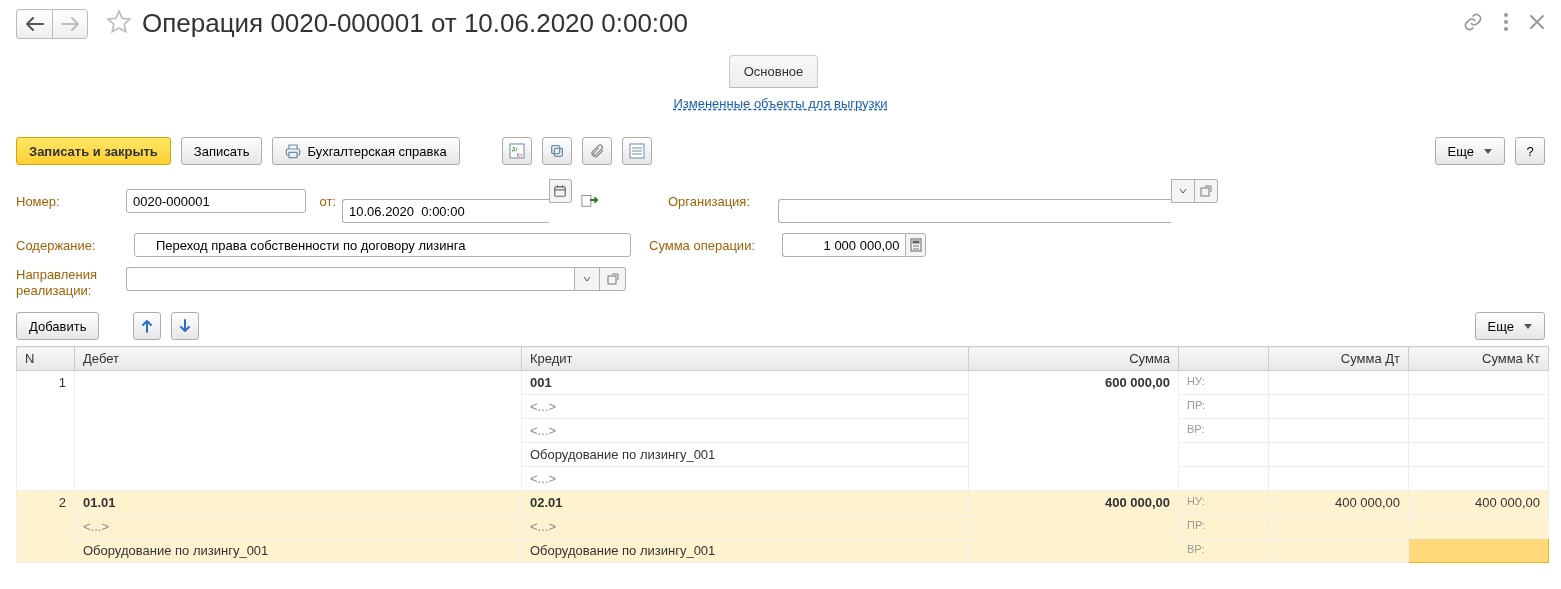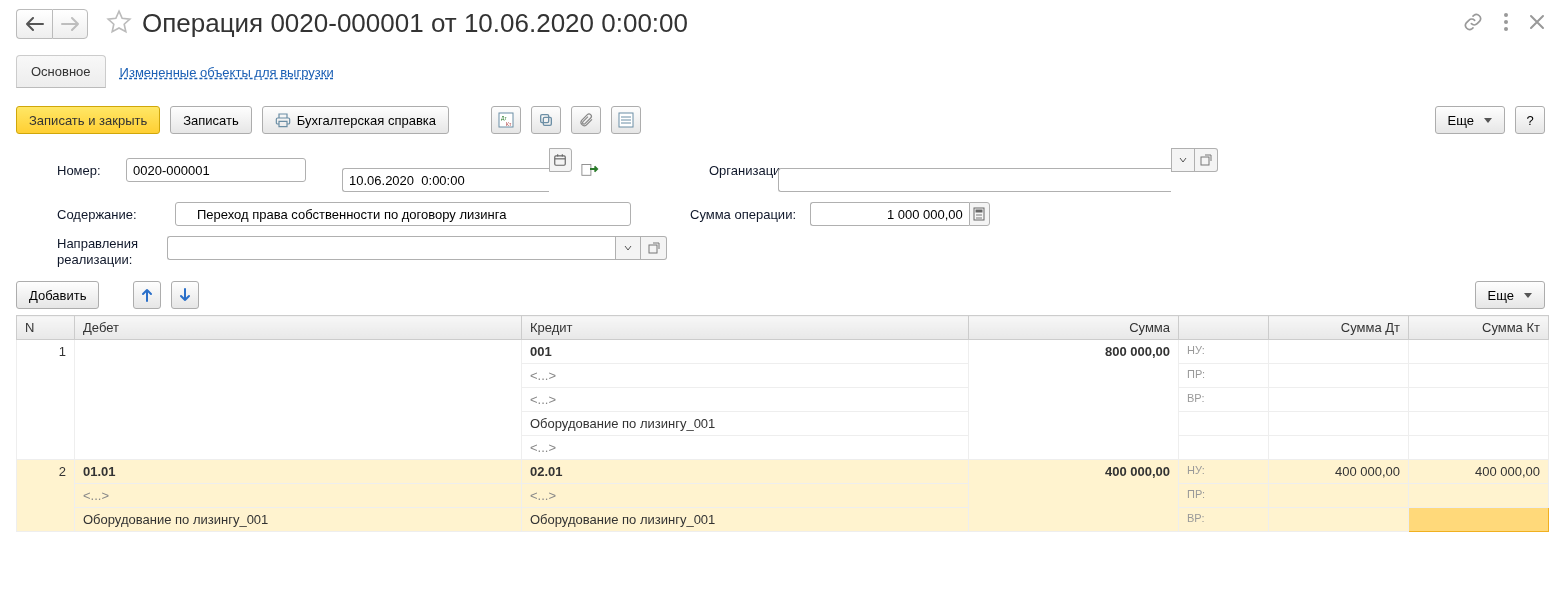--- a/index.html
+++ b/index.html
@@ -12,48 +12,48 @@
   .nav-btn.left { border-top-left-radius: 4px; border-bottom-left-radius: 4px; border-right: none; }
   .nav-btn.right { border-top-right-radius: 4px; border-bottom-right-radius: 4px; }
   .nav-btn.right svg { opacity: 0.35; }
   .star-icon { margin: 0 10px 0 6px; cursor: pointer; }
   .title { font-size: 26px; color: #333; }
   .header-spacer { flex: 1; }
   .header-icons { display: flex; gap: 20px; align-items: center; }
   .header-icons .ic { cursor: pointer; color: #999; }
 
   
-  .tabs { display: flex; align-items: flex-end; border-bottom: 0; margin-bottom: 18px; }
+  .tabs { display: flex; align-items: center; border-bottom: 0; margin-bottom: 18px; flex-direction: column; }
   .tab { padding: 8px 14px; border: 1px solid #ccc; border-bottom: 1px solid #bbb; background: linear-gradient(#f8f8f8,#ededed); border-radius: 4px 4px 0 0; cursor: pointer; margin-right: 14px; }
   .tab-link { color: #1a5fb4; text-decoration: underline dashed; cursor: pointer; padding: 8px 0; }
 
   
   .toolbar { display: flex; align-items: center; gap: 10px; margin-bottom: 14px; }
   .btn { height: 28px; padding: 0 12px; border: 1px solid #adadad; background: linear-gradient(#fefefe,#e6e6e6); border-radius: 3px; cursor: pointer; display: inline-flex; align-items: center; gap: 6px; font-size: 13px; }
-  .btn-primary { background: linear-gradient(#ffe766,#ffcf33); border: 1px solid #d0a70a; font-weight: normal; color: #333;}
+  .btn-primary { background: linear-gradient(#ffe766,#ffcf33); border: 1px solid #d0a70a; font-weight: bold; color: #333;}
   .btn-icon-only { width: 30px; padding: 0; justify-content: center; }
   .dropdown-caret::after { content: ""; display:inline-block; width:0;height:0;border-left:4px solid transparent;border-right:4px solid transparent;border-top:5px solid #555; margin-left:4px;}
   .toolbar-spacer { flex: 1; }
 
   
   .form-grid { display: grid; grid-template-columns: 110px 180px 36px 230px 36px 60px 110px 440px; row-gap: 10px; align-items: center; margin-bottom: 10px;}
-  .form-label { color: #0f172a; margin-left: 41px; }
+  .form-label { color: #a16207; }
   .input { height: 24px; border: 1px solid #b0b0b0; border-radius: 3px; padding: 0 6px; background: #fff; font-size: 13px; width: 100%; }
   .input-group { display:flex; }
   .input-group .input { border-top-right-radius:0; border-bottom-right-radius:0; border-right:none;margin-top:20px; }
   .ig-btn { width: 26px; height: 24px; border: 1px solid #b0b0b0; background:#f4f4f4; display:flex; align-items:center; justify-content:center; cursor:pointer; }
   .ig-btn.last { border-top-right-radius:3px; border-bottom-right-radius:3px; }
   .ig-btn + .ig-btn { border-left: none; }
   .text-right { text-align: right; }
 
   .form-row-2 { display: flex; gap: 18px; align-items: center; margin-bottom: 10px; }
   .content-input-wrap { display:flex; align-items:center; gap:18px; width: 615px; }
   .content-input-wrap .input { flex:1;padding-left:21px; }
-  .sum-wrap { display:flex; align-items:center; gap:14px; }
-  .sum-input { display:flex; width:180px; }
+  .sum-wrap { display:flex; align-items:center; gap:27px; }
+  .sum-input { display:flex; width:144px; }
   .sum-input .input { text-align:right; border-right:none; border-top-right-radius:0; border-bottom-right-radius:0;}
   .sum-input .ig-btn { width:24px; }
 
   .dir-row { display:flex; align-items:flex-start; gap:10px; margin-bottom:14px;}
   .dir-label { width: 100px; line-height:1.2; }
   .dir-input { display:flex; width:500px; }
   .dir-input .input { flex:1; border-top-right-radius:0; border-bottom-right-radius:0; border-right:none; }
 
   
   .toolbar2 { display:flex; align-items:center; gap:10px; margin-bottom:6px; }
@@ -284,21 +284,21 @@
       <th class="num-cell">Сумма Дт</th>
       <th class="num-cell">Сумма Кт</th>
     </tr>
   </thead>
   <tbody>
 
     <tr>
       <td class="num-cell" rowspan="5">1</td>
       <td rowspan="5" class="bold"></td>
       <td class="bold">001</td>
-      <td class="num-cell bold" rowspan="5">800 000,00</td>
+      <td class="num-cell bold" rowspan="5">600 000,00</td>
       <td class="mini-lbl">НУ:</td>
       <td class="num-cell"></td>
       <td class="num-cell"></td>
     </tr>
     <tr>
       <td><span class="sub-line">&lt;...&gt;</span></td>
       <td class="mini-lbl">ПР:</td>
       <td></td>
         <td></td>
     </tr>

